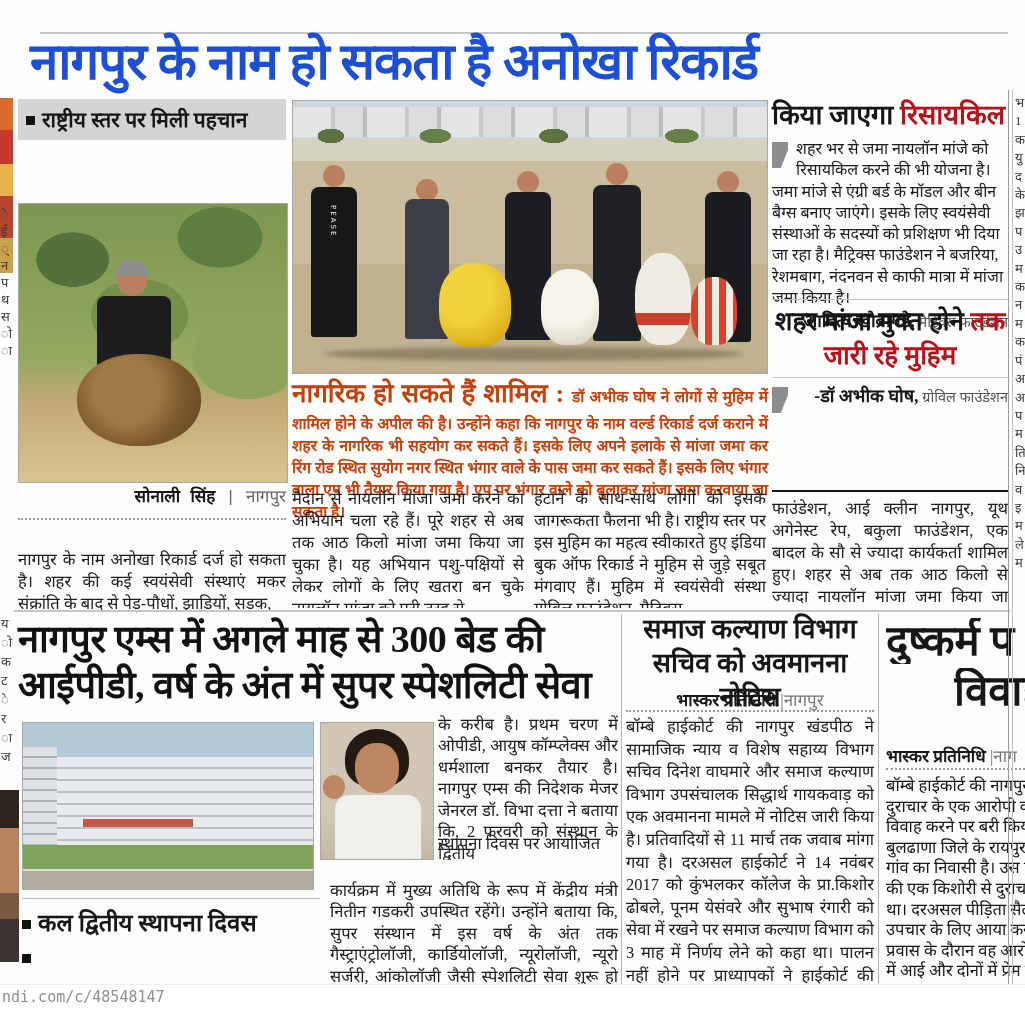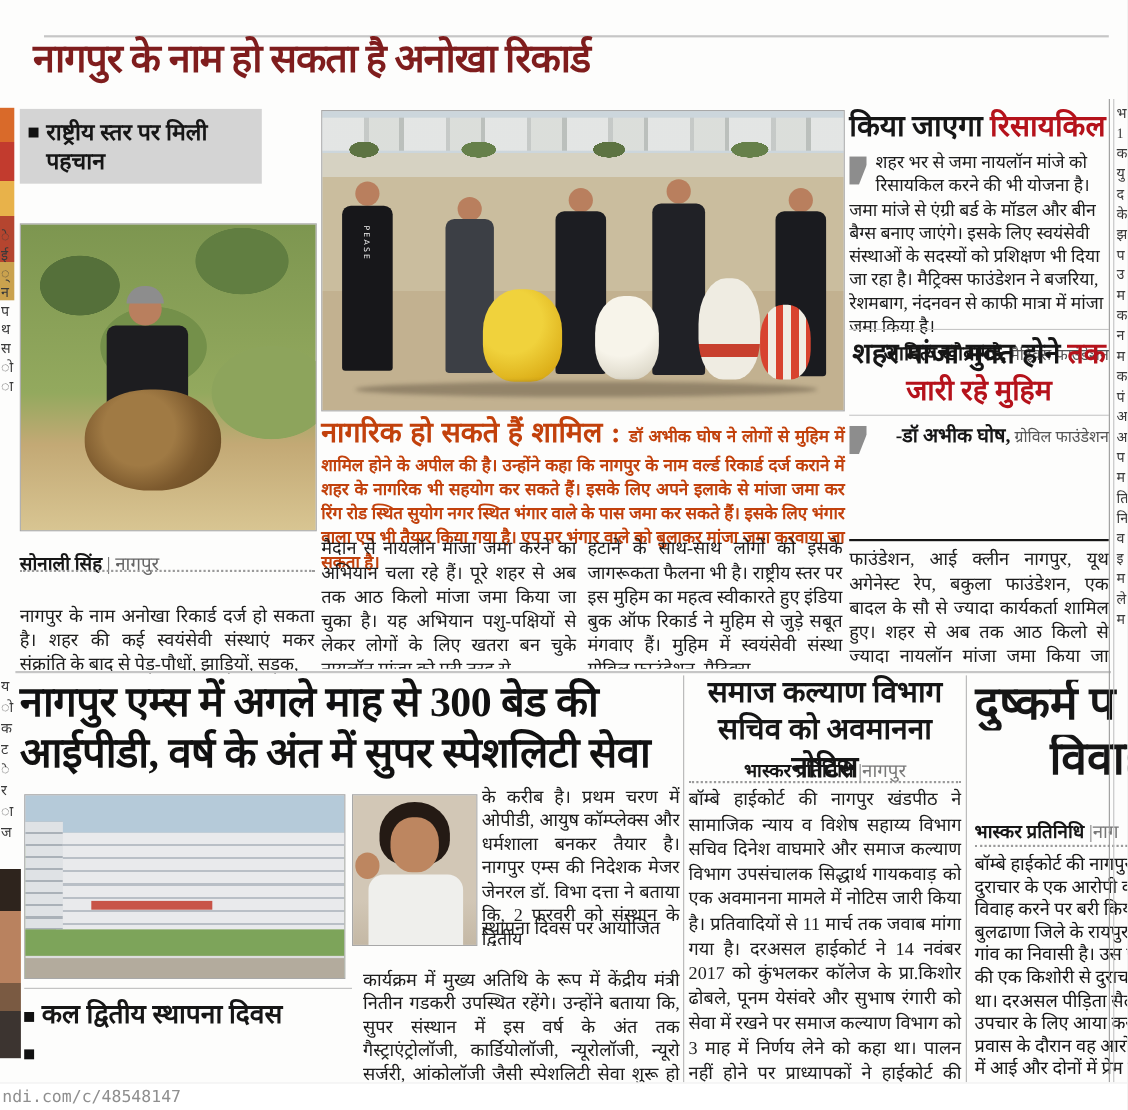--- a/index.html
+++ b/index.html
@@ -4,28 +4,28 @@
 <style>
   html,body{margin:0;padding:0;background:#e9e9e9;}
   .page{position:relative;width:1025px;height:1009px;background:#fdfdfc;overflow:hidden;
         font-family:"Liberation Serif","DejaVu Sans",serif;color:#161616;}
   .abs{position:absolute;}
   .rule-h{position:absolute;background:#c6c6c6;height:2px;}
   .rule-v{position:absolute;background:#b5b5b5;width:1px;}
   .dotted{position:absolute;border-top:2px dotted #9a9a9a;height:0;}
   .photo{position:absolute;border:1px solid #a8a8a8;overflow:hidden;}
   
-  .masthead{position:absolute;left:30px;top:34px;width:982px;font-size:36px;font-weight:800;
-            letter-spacing:-1px;color:#7f1d1d;line-height:1.1;white-space:nowrap;}
-  
-  .lead-bullets{position:absolute;left:18px;top:99px;width:220px;background:#d4d4d4;
+  .masthead{position:absolute;left:30px;top:34px;width:982px;font-size:51px;font-weight:800;
+            letter-spacing:-1px;color:#1d4ed8;line-height:1.1;white-space:nowrap;}
+  
+  .lead-bullets{position:absolute;left:18px;top:99px;width:268px;background:#d4d4d4;
                 padding:8px 0 6px 8px;box-sizing:border-box;}
   .lead-bullet{display:flex;align-items:flex-start;font-size:21px;font-weight:700;line-height:1.28;}
   .sq{width:9px;height:9px;background:#111;margin:9px 7px 0 0;flex:0 0 9px;}
-  .credit{position:absolute;left:18px;top:500px;width:268px;text-align:left;font-size:17px;}
+  .credit{position:absolute;left:18px;top:484px;width:268px;text-align:right;font-size:17px;font-family:Liberation Mono, monospace;}
   .credit b{font-weight:700;}
   .credit .city{color:#666;font-weight:400;}
   .body-text{font-size:16.5px;line-height:1.33;text-align:justify;color:#1c1c1c;}
   
   .note{position:absolute;left:292px;top:376px;width:476px;font-weight:700;font-size:15.5px;
         line-height:1.42;text-align:justify;color:#c2410c;}
   .note .lead-in{font-size:26px;font-weight:800;}
   
   .sb-title{font-size:27px;font-weight:800;line-height:1.15;}
   .red{color:#b5121b;}

